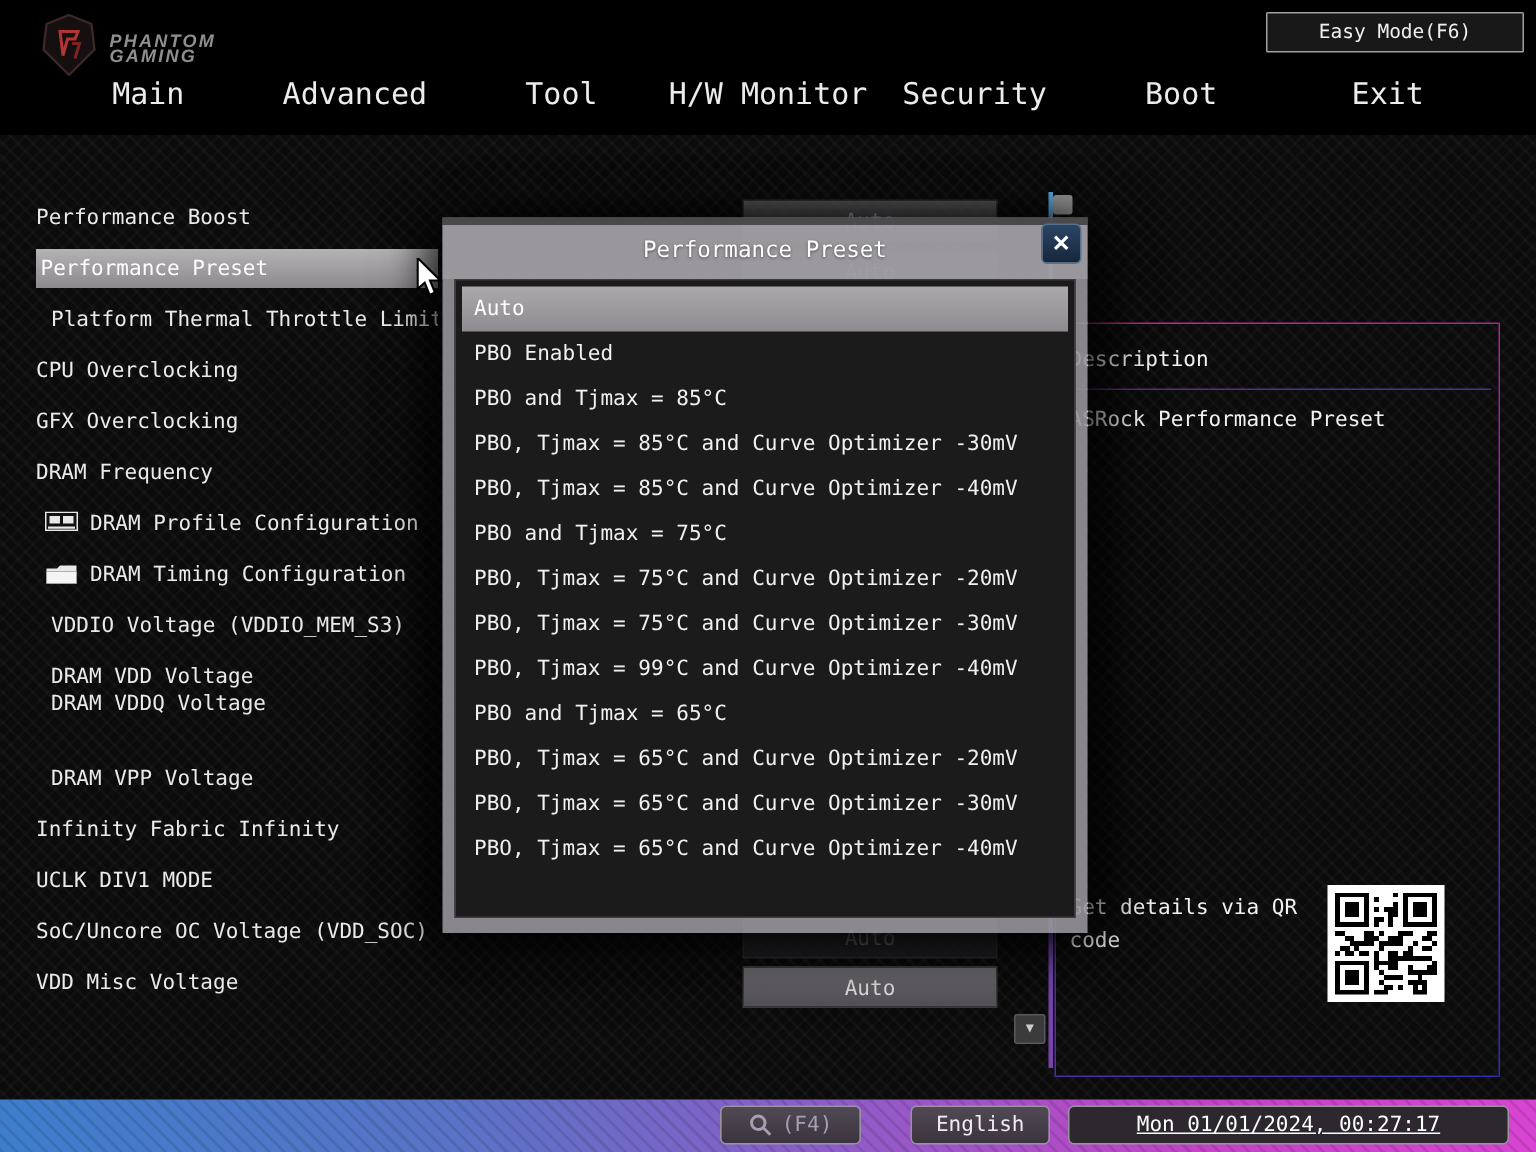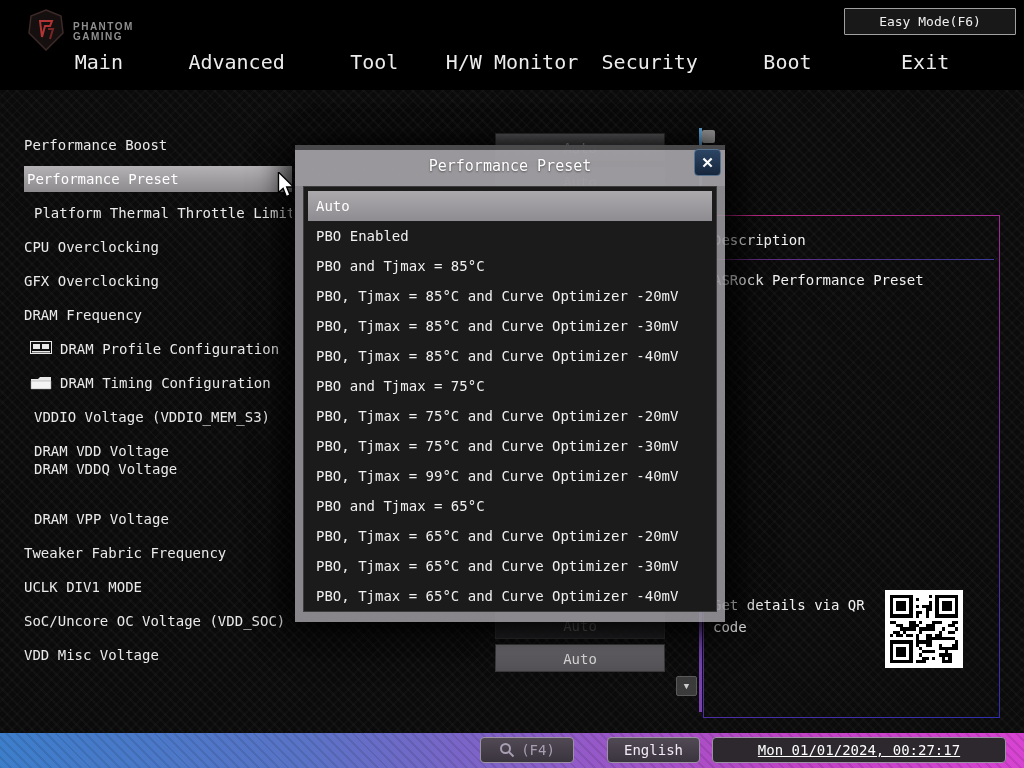--- a/index.html
+++ b/index.html
@@ -9,21 +9,21 @@
   .carbon {
     background-color:#0b0b0b;
     background-image:
       repeating-linear-gradient(45deg, rgba(255,255,255,0.028) 0 2px, transparent 2px 7px),
       repeating-linear-gradient(-45deg, rgba(255,255,255,0.018) 0 2px, transparent 2px 7px);
   }
 
   
   .topbar { position:absolute; left:0; top:0; width:1024px; height:90px; background:#000; z-index:5; }
   .logo { position:absolute; left:26px; top:9px; display:flex; align-items:center; gap:7px; }
-  .logo-text { font-size:10px; letter-spacing:1.5px; color:#8f8f8f; line-height:10px; font-family:"Liberation Sans", sans-serif; font-weight:bold; }
+  .logo-text { font-size:12px; letter-spacing:1.5px; color:#8f8f8f; line-height:10px; font-family:"Liberation Sans", sans-serif; font-weight:bold;font-style:italic; }
   .easy-mode { position:absolute; right:8px; top:8px; width:172px; height:27px; background:#181818;
     border:1px solid #a0a0a0; color:#efefef; font-size:13px; text-align:center; line-height:25px; border-radius:1px; }
   .tabs { position:absolute; left:30px; top:50px; width:964px; height:30px; display:flex; }
   .tab { flex:1 1 0; text-align:center; font-size:20px; color:#ececec; line-height:24px; position:relative; cursor:default; }
   .tab.active { color:#c2c6d4; }
   .tab.active::after { content:""; position:absolute; left:50%; transform:translateX(-50%); bottom:-3px; width:84px; height:4px; background:#7381cb; border-radius:1px; }
 
   
   .main { position:absolute; left:0; top:90px; width:1024px; height:643px; z-index:1; }
 
@@ -175,21 +175,21 @@
       <div class="sidebar-item indented" style="top: 366px;">
 
     <span>DRAM VDDQ Voltage</span>
   </div>
       <div class="sidebar-item indented" style="top: 416px;">
 
     <span>DRAM VPP Voltage</span>
   </div>
       <div class="sidebar-item" style="top: 450px;">
 
-    <span>Tweaker Fabric Frequency</span>
+    <span>Infinity Fabric Infinity</span>
   </div>
       <div class="sidebar-item" style="top: 484px;">
 
     <span>UCLK DIV1 MODE</span>
   </div>
       <div class="sidebar-item" style="top: 518px;">
 
     <span>SoC/Uncore OC Voltage (VDD_SOC)</span>
   </div>
       <div class="sidebar-item" style="top: 552px;">
@@ -438,21 +438,20 @@
   <div class="modal-header">
     <div class="modal-title">Performance Preset</div>
   </div>
   <div class="modal-close">
     <span>✕</span>
   </div>
   <div class="modal-body" id="modal-options">
       <div class="modal-option selected">Auto</div>
       <div class="modal-option">PBO Enabled</div>
       <div class="modal-option">PBO and Tjmax = 85°C</div>
-      <div class="modal-option">PBO, Tjmax = 85°C and Curve Optimizer -20mV</div>
       <div class="modal-option">PBO, Tjmax = 85°C and Curve Optimizer -30mV</div>
       <div class="modal-option">PBO, Tjmax = 85°C and Curve Optimizer -40mV</div>
       <div class="modal-option">PBO and Tjmax = 75°C</div>
       <div class="modal-option">PBO, Tjmax = 75°C and Curve Optimizer -20mV</div>
       <div class="modal-option">PBO, Tjmax = 75°C and Curve Optimizer -30mV</div>
       <div class="modal-option">PBO, Tjmax = 99°C and Curve Optimizer -40mV</div>
       <div class="modal-option">PBO and Tjmax = 65°C</div>
       <div class="modal-option">PBO, Tjmax = 65°C and Curve Optimizer -20mV</div>
       <div class="modal-option">PBO, Tjmax = 65°C and Curve Optimizer -30mV</div>
       <div class="modal-option">PBO, Tjmax = 65°C and Curve Optimizer -40mV</div>

